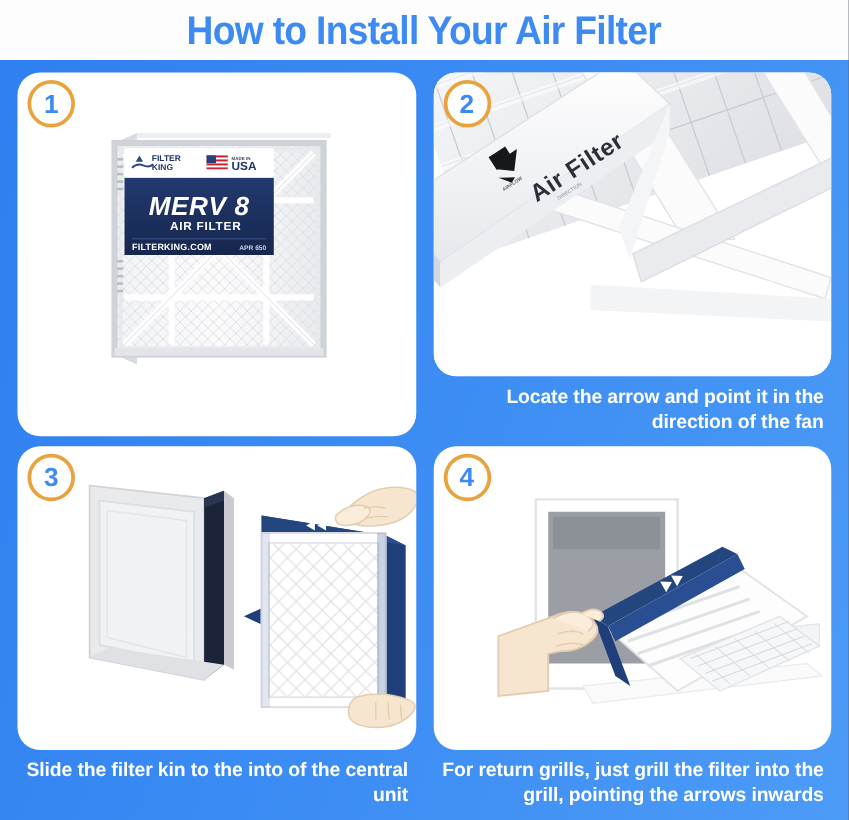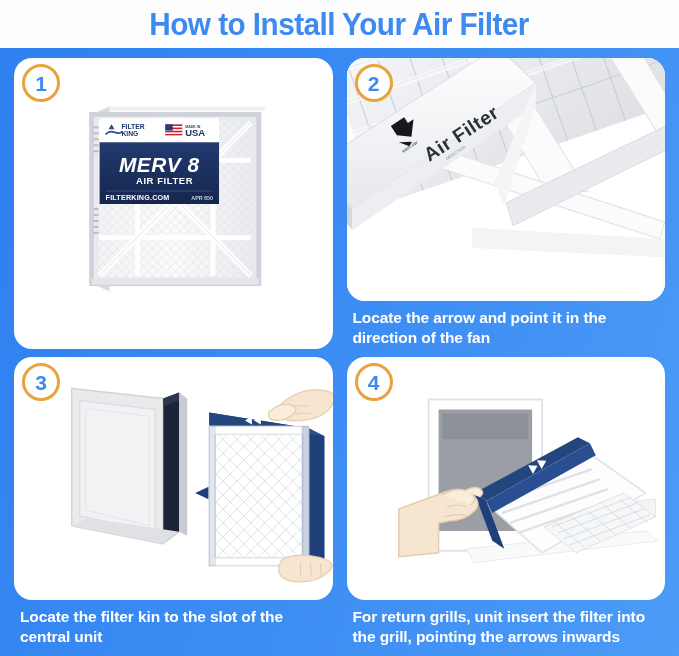--- a/index.html
+++ b/index.html
@@ -91,21 +91,21 @@
     align-items: center;
     justify-content: center;
     font-size: 21px;
     font-weight: bold;
     color: #3d8bf2;
     z-index: 20;
     line-height: 1;
   }
   .caption {
     flex: 0 0 auto;
-    text-align: left;
+    text-align: right;
     color: #ffffff;
     font-size: 15.5px;
     font-weight: bold;
     line-height: 1.25;
     padding: 7px 6px 2px 6px;
     letter-spacing: -0.1px;
   }
   .art {
     position: absolute;
     inset: 0;
@@ -320,21 +320,21 @@
             </g>
 
             <g>
               <path d="M272 182 q20 -6 42 2 q10 4 2 12 q-12 12 -34 10 q-16 -2 -16 -12 q0 -8 6 -12 Z" fill="#f7e6cf" stroke="#e3cdae" stroke-width="1.2"></path>
               <path d="M288 186 q0 10 0 14 M298 186 q0 10 1 14 M308 188 q0 8 1 12" stroke="#e3cdae" stroke-width="1.1" fill="none"></path>
             </g>
           </svg>
         </div>
         <div class="badge">3</div>
       </div>
-      <div class="caption">Locate the filter kin to the slot of the central unit</div>
+      <div class="caption">Slide the filter kin to the into of the central unit</div>
     </div>
 
     <div class="step">
       <div class="card">
         <div class="art">
           <svg viewBox="0 0 320 195" preserveAspectRatio="xMidYMid meet">
             <rect x="0" y="0" width="320" height="195" fill="#ffffff"></rect>
 
             <path d="M82 18 L196 18 L196 170 L82 170 Z" fill="#ffffff" stroke="#e2e4e8" stroke-width="2"></path>
             <path d="M92 28 L186 28 L186 150 L92 150 Z" fill="#9b9ea5"></path>
@@ -372,17 +372,17 @@
               <path d="M52 176 L52 128 L96 112 q18 -8 30 2 q10 8 2 16 q-10 10 -26 10 l-10 2 l0 30 Z" fill="#f7e6cf" stroke="#e3cdae" stroke-width="1.5"></path>
               <path d="M96 114 q16 -10 28 -2 q8 6 0 12" fill="#faedd9" stroke="#e3cdae" stroke-width="1.3"></path>
               <path d="M100 126 q12 -4 20 0" stroke="#e3cdae" stroke-width="1.2" fill="none"></path>
               <path d="M98 136 q14 -4 22 -1" stroke="#e3cdae" stroke-width="1.2" fill="none"></path>
               <path d="M118 110 q10 -6 16 -2 q5 4 -1 8" fill="#faedd9" stroke="#e3cdae" stroke-width="1.3"></path>
             </g>
           </svg>
         </div>
         <div class="badge">4</div>
       </div>
-      <div class="caption">For return grills, unit insert the filter into the grill, pointing the arrows inwards</div>
+      <div class="caption">For return grills, just grill the filter into the grill, pointing the arrows inwards</div>
     </div>
 
   </div>
 </div>
 
 </body></html>

